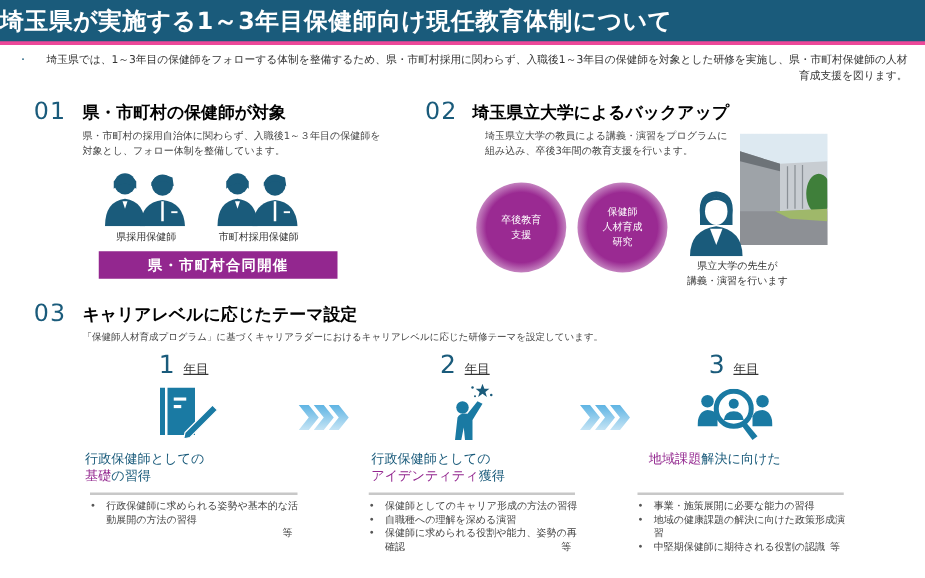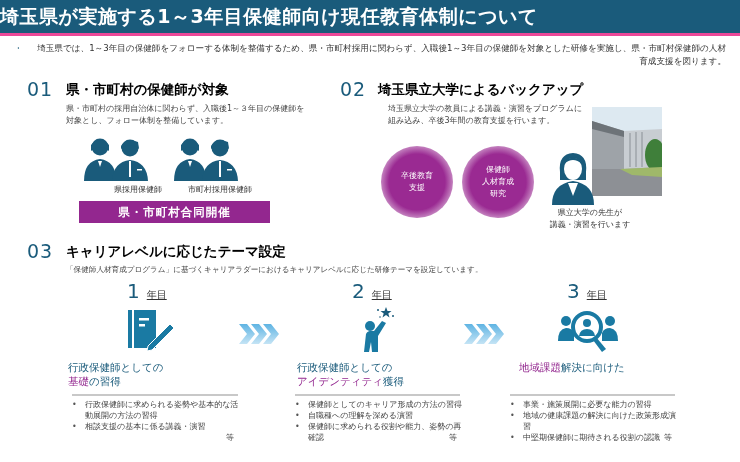--- a/index.html
+++ b/index.html
@@ -12,21 +12,21 @@
   .intro { position: absolute; left: 14px; top: 42px; width: 712px; font-size: 8.6px; line-height: 13px; color: #333; display:flex; }
   .intro .dot { width: 16px; color:#1a5b7b; }
   .intro p { flex:1;text-align:right; }
 
   .sec-num { position:absolute; color:#1a5b7b; font-size: 19px; font-family: "DejaVu Sans", sans-serif; letter-spacing: 1px; }
   .sec-title { position:absolute; color:#000000; font-size: 13.5px; font-weight:bold; }
   .sec-desc { position:absolute; font-size: 8px; line-height: 12px; color:#444; }
 
   
   .people-group { position:absolute; width: 74px; height: 44px; }
-  .person-label { position:absolute; font-size: 8px; color:#333; text-align:right; width: 90px; }
+  .person-label { position:absolute; font-size: 8px; color:#333; text-align:center; width: 90px; }
   .joint-bar { position:absolute; left: 79px; top: 201px; width: 191px; height: 22px; background: #93278f; color:#fff; font-size: 11.5px; font-weight:bold; display:flex; align-items:center; justify-content:center; letter-spacing: 1px; }
 
   .circle { position:absolute; width: 72px; height: 72px; border-radius: 50%;
     background: radial-gradient(circle, #9a2a92 0%, #9a2a92 55%, rgba(154,42,146,0.55) 72%, rgba(154,42,146,0) 100%);
     color:#fff; font-size: 8px; line-height: 12px; text-align:center; display:flex; align-items:center; justify-content:center; flex-direction: column; }
 
   .photo { position:absolute; left: 592px; top: 107px; width: 70px; height: 89px; overflow:hidden; background: linear-gradient(#e5edf3 0%, #d7e4ec 40%, #a7a9ad 60%, #8c8f94 100%); }
   .teacher-label { position:absolute; left: 540px; top: 207px; width: 100px; text-align:center; font-size: 8px; line-height: 12px; color:#333; }
 
   .year { position:absolute; color:#1a5b7b; font-size: 20px; }
@@ -148,21 +148,20 @@
   <rect x="11" y="14" width="6" height="2.5" fill="#fff"></rect>
   <path d="M20 36 L42 14 L46 18 L24 40 L19 41Z" fill="#1a7aa3" stroke="#fff" stroke-width="1"></path>
 </svg>
 <div class="col-title" style="left:68px; top:360px;">
   <div><span>行政保健師としての</span></div>
   <div><span class="hl">基礎</span><span>の習得</span></div>
 </div>
 <div class="col-rule" style="left:72px; top:394px; width:166px;"></div>
 <ul class="col-list" style="left:70px; top:399px; width:170px;">
   <li>行政保健師に求められる姿勢や基本的な活動展開の方法の習得</li>
-  <li>相談支援の基本に係る講義・演習</li>
   <div class="etc">等</div>
 </ul>
 
 <svg class="arrows" style="left:237px; top:322px;" viewBox="0 0 44 24">
   <defs>
       <linearGradient id="ag" x1="0" y1="0" x2="0" y2="1">
         <stop offset="0" stop-color="#5fb4e3"></stop>
         <stop offset="1" stop-color="#c5e4f5"></stop>
       </linearGradient>
     </defs>

